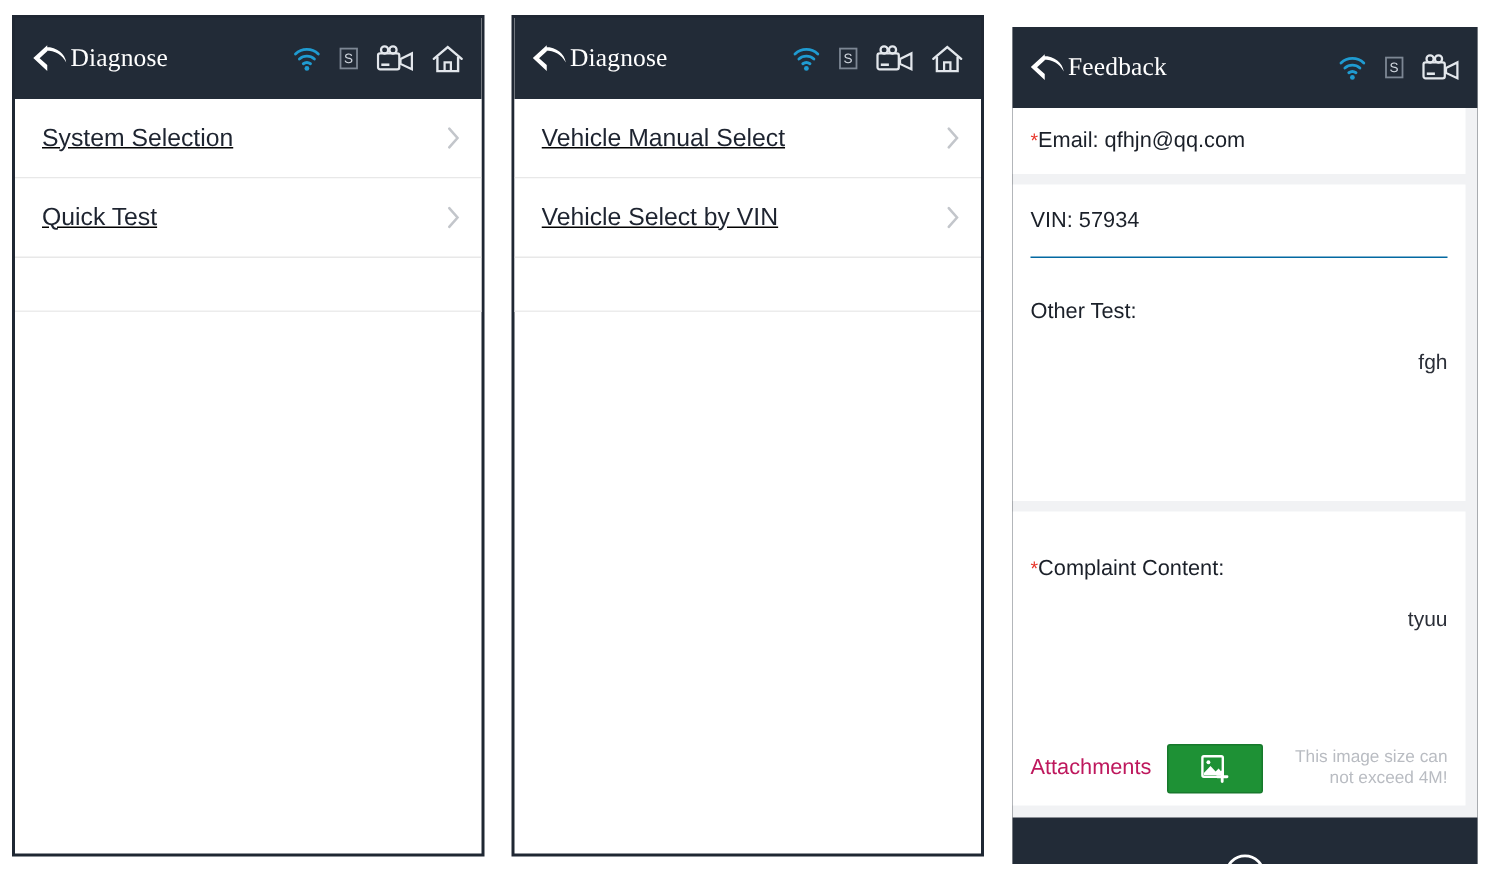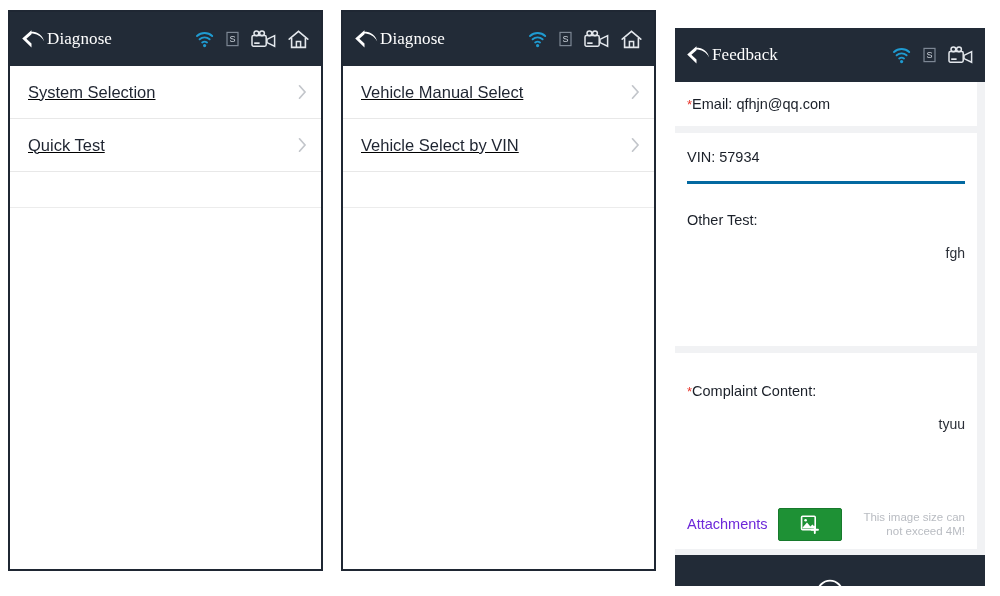--- a/index.html
+++ b/index.html
@@ -18,21 +18,21 @@
   
   .panel {
     position: absolute;
     box-sizing: border-box;
     background: #ffffff;
     border: 2px solid #1f2733;
     overflow: hidden;
   }
   #panel-1 { left: 8px;   top: 10px; width: 315px; height: 561px; }
   #panel-2 { left: 341px; top: 10px; width: 315px; height: 561px; }
-  #panel-3 { left: 675px; top: 28px; width: 310px; height: 558px; border: none; background: #222b37; }
+  #panel-3 { left: 675px; top: 18px; width: 310px; height: 558px; border: none; background: #222b37; }
 
   
   .titlebar {
     height: 54px;
     background: #222b37;
     display: flex;
     align-items: center;
     padding: 0 12px 0 10px;
     box-sizing: border-box;
   }
@@ -109,40 +109,40 @@
   .fb-card.first { margin-top: 0; }
 
   .fld-label {
     font-size: 14.5px;
     color: #1b2029;
     white-space: nowrap;
   }
   .req-star { color: #e8352a; font-size: 13px; }
 
   .row-email { height: 44px; display: flex; align-items: center; }
-  .row-vin   { height: 48px; display: flex; align-items: center; border-bottom: 3px solid #0369a1;}
+  .row-vin   { height: 48px; display: flex; align-items: center; border-bottom: 1px solid #0369a1;}
   .row-other-label { height: 44px; display: flex; align-items: flex-end; padding-bottom: 8px; }
   .fld-value {
     font-size: 14px;
     color: #2b2f38;
     padding: 8px 0 0 8px;
     line-height: 1.35;
   }
   .box-other   { height: 110px; }
   .box-complaint { height: 92px; }
 
   .row-complaint-label { height: 46px; display: flex; align-items: flex-end; padding-bottom: 8px; }
 
   .row-attach {
     height: 50px;
     display: flex;
     align-items: center;
     gap: 10px;
   }
-  .attach-label { font-size: 14.5px; color: #6d28d9; white-space: nowrap; }
+  .attach-label { font-size: 14.5px; color: #be185d; white-space: nowrap; }
   .attach-btn {
     width: 62px;
     height: 31px;
     background: #1e9135;
     border: 1px solid #17792c;
     border-radius: 2px;
     display: flex;
     align-items: center;
     justify-content: center;
     flex: 0 0 auto;

